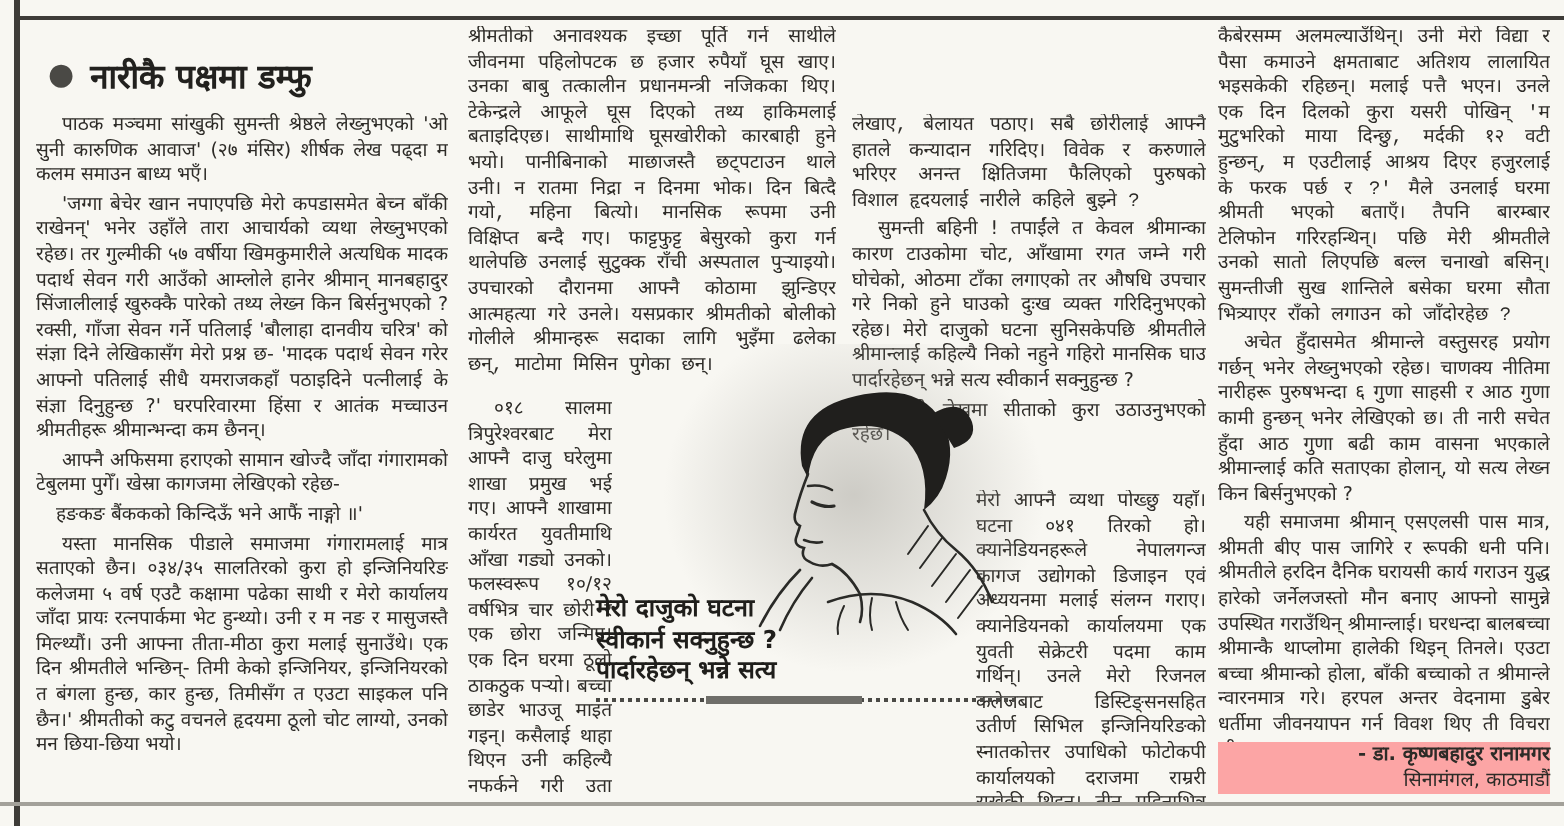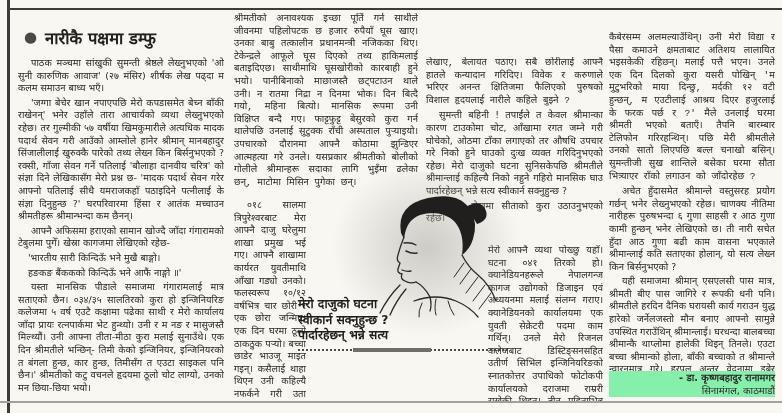--- a/index.html
+++ b/index.html
@@ -31,25 +31,25 @@
   .col p.noindent { text-indent: 0; font-family: Liberation Mono, monospace; }
   .verse { margin: 1px 0 2px 10px; text-indent: 0 !important; font-style: normal; }
 
   #col1 { left: 18px;  width: 206px; height: 385px; padding-top: 44px; box-sizing: border-box; }
   #col2 { left: 234px; width: 184px; height: 388px; }
   #col2 .block-a { height: 186px; overflow: hidden; }
   #col2 .sliver  { width: 72px; height: 200px; overflow: hidden; }
   #col3 { left: 426px; width: 177px; height: 388px; }
   #col3 .block-a { height: 188px; overflow: hidden; margin-top: 44px; }
   #col3 .block-b { margin-left: 62px; width: 115px; height: 198px; overflow: hidden; }
-  #col4 { left: 609px; width: 166px; height: 358px; margin-top: 19px; }
+  #col4 { left: 609px; width: 166px; height: 358px; }
 
   .signature {
     position: absolute; left: 609px; top: 371px; width: 166px;
-    text-align: right; color: #2d2b27; background: #86efac;
+    text-align: right; color: #2d2b27; background: #fca5a5;
     font-size: 9.8px; line-height: 13px;
   }
   .signature .author { font-weight: bold; }
 
   .halo {
     position: absolute; left: 328px; top: 172px; width: 198px; height: 168px;
     background: radial-gradient(ellipse at 50% 45%, rgba(170,168,161,0.55) 0%, rgba(248,247,242,0) 68%);
     pointer-events: none;
   }
   .illustration { position: absolute; left: 344px; top: 188px; width: 160px; height: 132px; }
@@ -75,21 +75,20 @@
 
   <div class="headline">
     <span class="bullet">●</span>
     <span>नारीकै पक्षमा डम्फु</span>
   </div>
 
   <div class="col" id="col1">
     <p>पाठक मञ्चमा सांखुकी सुमन्ती श्रेष्ठले लेख्नुभएको 'ओ सुनी कारुणिक आवाज' (२७ मंसिर) शीर्षक लेख पढ्दा म कलम समाउन बाध्य भएँ।</p>
     <p>'जग्गा बेचेर खान नपाएपछि मेरो कपडासमेत बेच्न बाँकी राखेनन्' भनेर उहाँले तारा आचार्यको व्यथा लेख्नुभएको रहेछ। तर गुल्मीकी ५७ वर्षीया खिमकुमारीले अत्यधिक मादक पदार्थ सेवन गरी आउँको आम्लोले हानेर श्रीमान् मानबहादुर सिंजालीलाई खुरुक्कै पारेको तथ्य लेख्न किन बिर्सनुभएको ? रक्सी, गाँजा सेवन गर्ने पतिलाई 'बौलाहा दानवीय चरित्र' को संज्ञा दिने लेखिकासँग मेरो प्रश्न छ- 'मादक पदार्थ सेवन गरेर आफ्नो पतिलाई सीधै यमराजकहाँ पठाइदिने पत्नीलाई के संज्ञा दिनुहुन्छ ?' घरपरिवारमा हिंसा र आतंक मच्चाउन श्रीमतीहरू श्रीमान्भन्दा कम छैनन्।</p>
     <p>आफ्नै अफिसमा हराएको सामान खोज्दै जाँदा गंगारामको टेबुलमा पुगेँ। खेस्रा कागजमा लेखिएको रहेछ-</p>
-    <div class="verse">'भारतीय सारी किन्दिऊँ भने मुखै बाङ्गो।</div>
     <div class="verse">हङकङ बैंककको किन्दिऊँ भने आफैं नाङ्गो ॥'</div>
     <p>यस्ता मानसिक पीडाले समाजमा गंगारामलाई मात्र सताएको छैन। ०३४/३५ सालतिरको कुरा हो इन्जिनियरिङ कलेजमा ५ वर्ष एउटै कक्षामा पढेका साथी र मेरो कार्यालय जाँदा प्रायः रत्नपार्कमा भेट हुन्थ्यो। उनी र म नङ र मासुजस्तै मिल्थ्यौं। उनी आफ्ना तीता-मीठा कुरा मलाई सुनाउँथे। एक दिन श्रीमतीले भन्छिन्- तिमी केको इन्जिनियर, इन्जिनियरको त बंगला हुन्छ, कार हुन्छ, तिमीसँग त एउटा साइकल पनि छैन।' श्रीमतीको कटु वचनले हृदयमा ठूलो चोट लाग्यो, उनको मन छिया-छिया भयो।</p>
   </div>
 
   <div class="col" id="col2">
     <div class="block-a">
       <p class="noindent">श्रीमतीको अनावश्यक इच्छा पूर्ति गर्न साथीले जीवनमा पहिलोपटक छ हजार रुपैयाँ घूस खाए। उनका बाबु तत्कालीन प्रधानमन्त्री नजिकका थिए। टेकेन्द्रले आफूले घूस दिएको तथ्य हाकिमलाई बताइदिएछ। साथीमाथि घूसखोरीको कारबाही हुने भयो। पानीबिनाको माछाजस्तै छट्पटाउन थाले उनी। न रातमा निद्रा न दिनमा भोक। दिन बित्दै गयो, महिना बित्यो। मानसिक रूपमा उनी विक्षिप्त बन्दै गए। फाट्टफुट्ट बेसुरको कुरा गर्न थालेपछि उनलाई सुटुक्क राँची अस्पताल पुऱ्याइयो। उपचारको दौरानमा आफ्नै कोठामा झुन्डिएर आत्महत्या गरे उनले। यसप्रकार श्रीमतीको बोलीको गोलीले श्रीमान्हरू सदाका लागि भुइँमा ढलेका छन्, माटोमा मिसिन पुगेका छन्।</p>
     </div>
     <div class="sliver">
       <p>०१८ सालमा त्रिपुरेश्वरबाट मेरा आफ्नै दाजु घरेलुमा शाखा प्रमुख भई गए। आफ्नै शाखामा कार्यरत युवतीमाथि आँखा गड्यो उनको। फलस्वरूप १०/१२ वर्षभित्र चार छोरी र एक छोरा जन्मिए। एक दिन घरमा ठूलो ठाकठुक पऱ्यो। बच्चा छाडेर भाउजू माइत गइन्। कसैलाई थाहा थिएन उनी कहिल्यै नफर्कने गरी उता गएकी हुन् भनेर। छ महिना पछि भाउजूले अर्कै श्रीमान् रोजिन्। यता दाजुले सबै लालाबालालाई हुर्काए, छोराछोरीलाई अंश दिए, पढाए</p>

